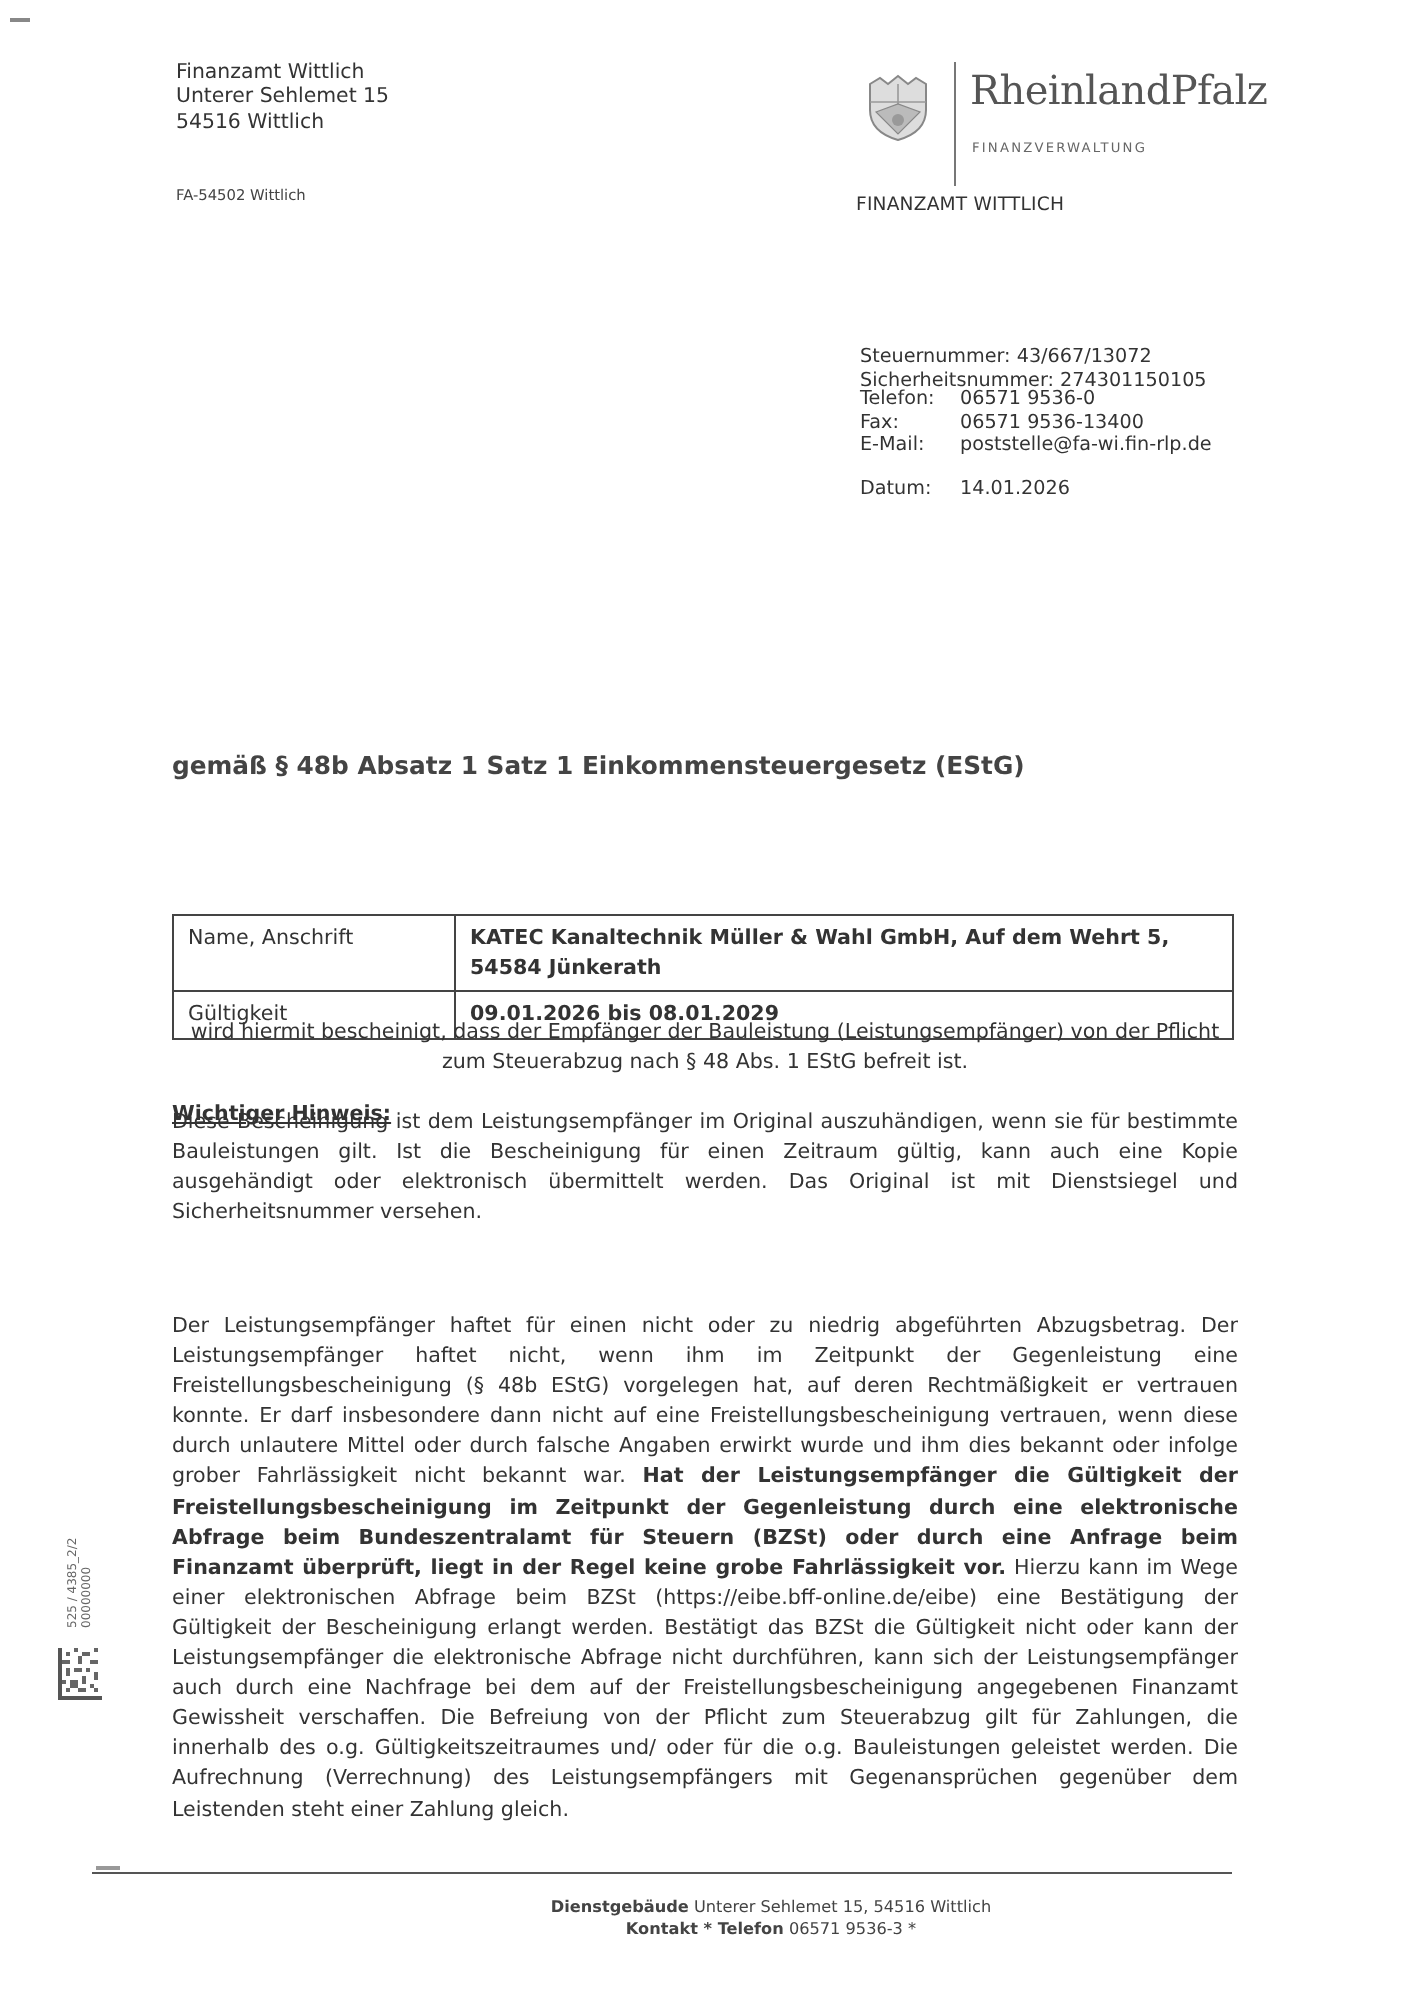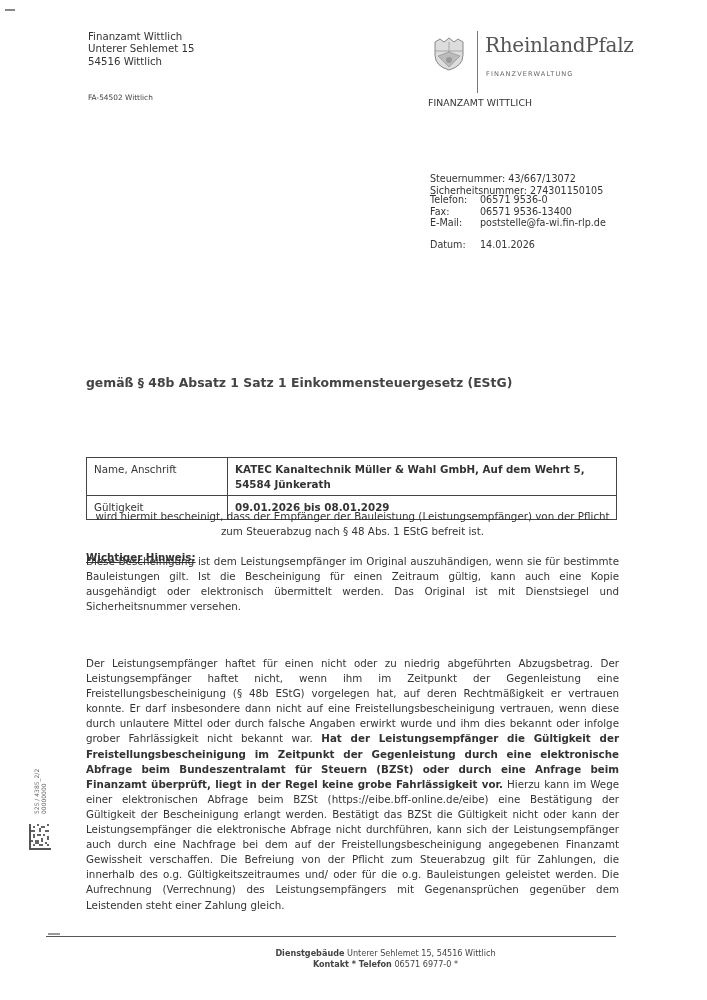--- a/index.html
+++ b/index.html
@@ -159,14 +159,14 @@
     <rect x="8" y="9" width="1" height="1" fill="#666"></rect>
   <rect x="2" y="10" width="1" height="1" fill="#666"></rect>
     <rect x="5" y="10" width="2" height="1" fill="#666"></rect>
     <rect x="9" y="10" width="1" height="1" fill="#666"></rect>
 </svg>
 
 <div class="abs bottom-mark"></div>
 <div class="abs footer-line"></div>
 <div class="abs footer">
   <div><b>Dienstgebäude</b><span> Unterer Sehlemet 15, 54516 Wittlich</span></div>
-  <div><b>Kontakt * Telefon</b><span> 06571 6977-0 *</span></div>
+  <div><b>Kontakt * Telefon</b><span> 06571 9536-3 *</span></div>
 </div>
 
 </body></html>

